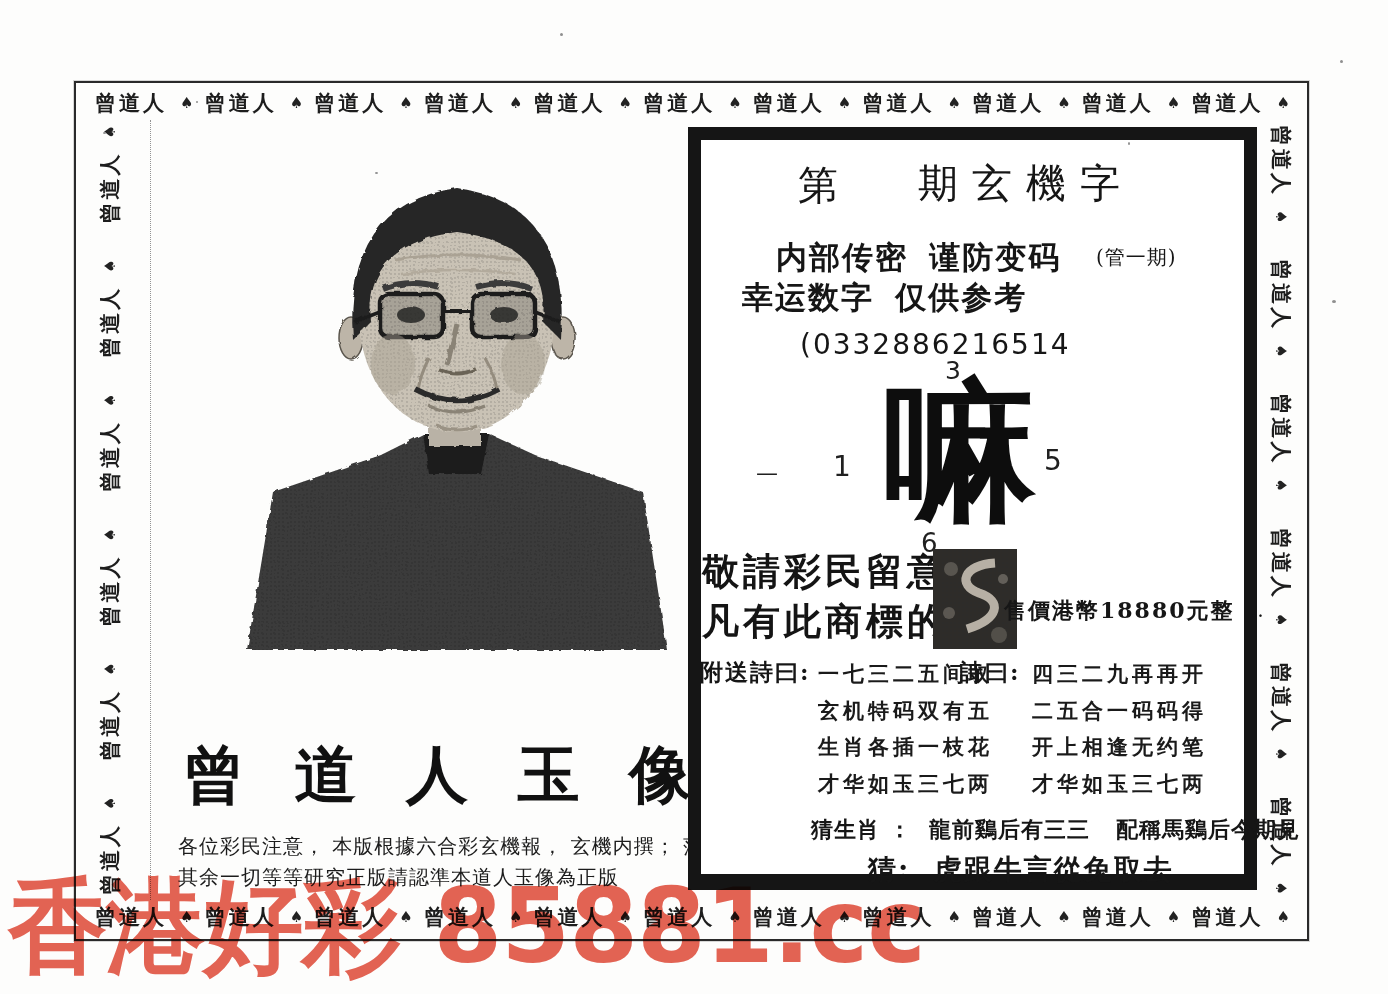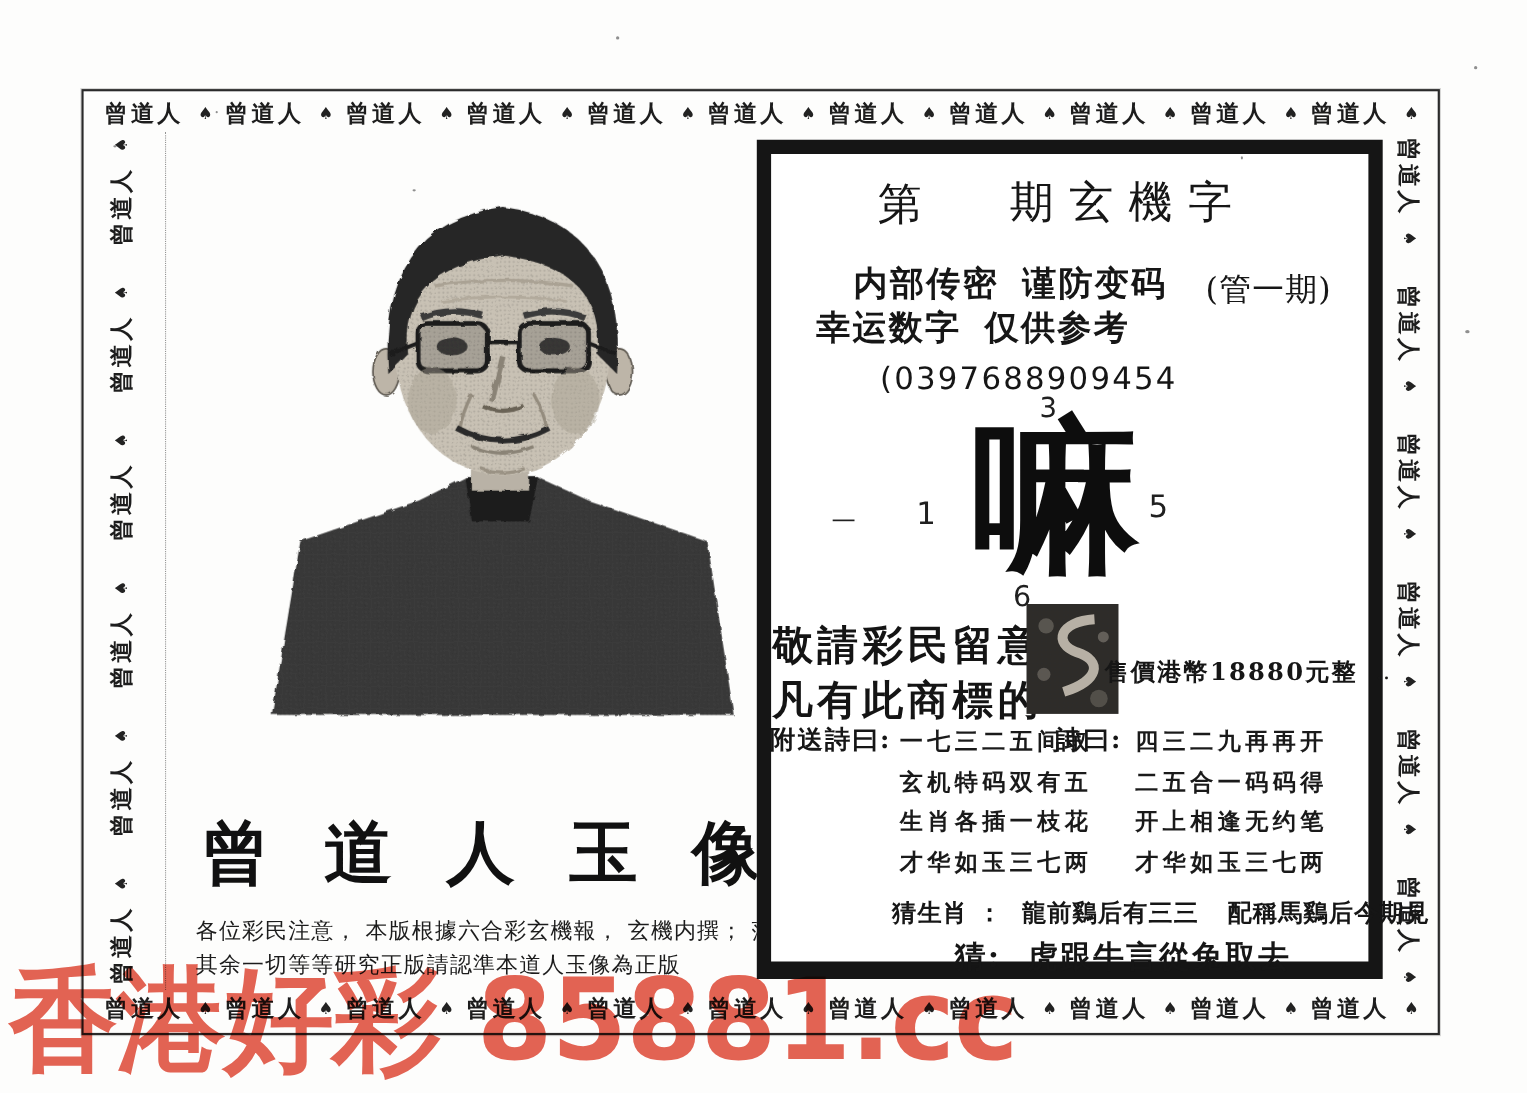--- a/index.html
+++ b/index.html
@@ -27,34 +27,34 @@
   .notes{position:absolute;left:178px;top:831px;font-size:20px;line-height:31px;
          letter-spacing:1px;color:#1c1c1c;white-space:pre;}
   
   .panel{position:absolute;left:688px;top:127px;width:569px;height:763px;
          box-sizing:border-box;border:13px solid #151515;border-bottom-width:16px;background:#fff;}
   .p-abs{position:absolute;white-space:pre;}
   .title-prefix{left:798px;top:158px;font-size:40px;letter-spacing:4px;}
   .title-suffix{left:918px;top:156px;font-size:40px;letter-spacing:14px;}
   .sub1{left:742px;top:237px;font-size:31px;font-weight:700;letter-spacing:2px;
         font-family:"Liberation Sans", sans-serif;margin-left:34px;}
-  .sub-aside{left:1096px;top:244px;font-size:29px;letter-spacing:1px;text-align:center;}
+  .sub-aside{left:1096px;top:244px;font-size:20px;letter-spacing:1px;text-align:center;}
   .sub2{left:742px;top:277px;font-size:31px;font-weight:700;letter-spacing:2px;
         font-family:"Liberation Sans", sans-serif;}
   .serial{left:800px;top:328px;font-size:28px;letter-spacing:2px;
           font-family:"DejaVu Sans", sans-serif;}
   .num{font-family:"DejaVu Sans", sans-serif;color:#202020;}
   .n-three{left:945px;top:356px;font-size:25px;}
   .n-dash{left:756px;top:460px;font-size:22px;}
   .n-one{left:833px;top:450px;font-size:28px;}
   .n-five{left:1044px;top:444px;font-size:28px;}
   .n-six{left:921px;top:528px;font-size:26px;}
   .big-char{left:884px;top:372px;font-size:152px;line-height:1.05;font-weight:900;
             font-family:"DejaVu Sans", sans-serif;color:#0d0d0d;}
-  .notice{left:702px;top:561px;font-size:37px;line-height:50px;letter-spacing:4px;
+  .notice{left:702px;top:546px;font-size:37px;line-height:50px;letter-spacing:4px;
           font-weight:600;color:#141414;}
   .stamp{position:absolute;left:933px;top:549px;width:84px;height:100px;}
   .price-row{left:1004px;top:596px;display:flex;align-items:center;}
   .price{font-size:22px;letter-spacing:2px;font-weight:600;}
   .price-dots{font-size:20px;margin-left:16px;margin-top:-2px;letter-spacing:6px;}
   .poem-label-left{left:700px;top:657px;font-size:23px;font-weight:700;letter-spacing:2px;}
   .poem-label-right{left:960px;top:657px;font-size:23px;font-weight:700;letter-spacing:2px;}
   .poem-col{position:absolute;font-size:21px;font-weight:700;letter-spacing:4px;
             line-height:36.5px;color:#1a1a1a;}
   .poem-left{left:818px;top:656px;}
@@ -292,21 +292,21 @@
 
   <div class="panel"></div>
 
   <span class="p-abs title-prefix">第</span>
   <span class="p-abs title-suffix">期玄機字</span>
 
   <span class="p-abs sub1">内部传密  谨防变码</span>
   <span class="p-abs sub-aside">(管一期)</span>
   <span class="p-abs sub2">幸运数字  仅供参考</span>
 
-  <span class="p-abs serial">(0397688909454</span>
+  <span class="p-abs serial">(0332886216514</span>
 
   <span class="p-abs num n-three">3</span>
   <span class="p-abs num n-dash">—</span>
   <span class="p-abs num n-one">1</span>
   <span class="p-abs num n-five">5</span>
   <span class="p-abs num n-six">6</span>
 
   <span class="p-abs big-char">嘛</span>
 
   <div class="p-abs notice"><div>敬請彩民留意</div><div>凡有此商標的</div></div>

